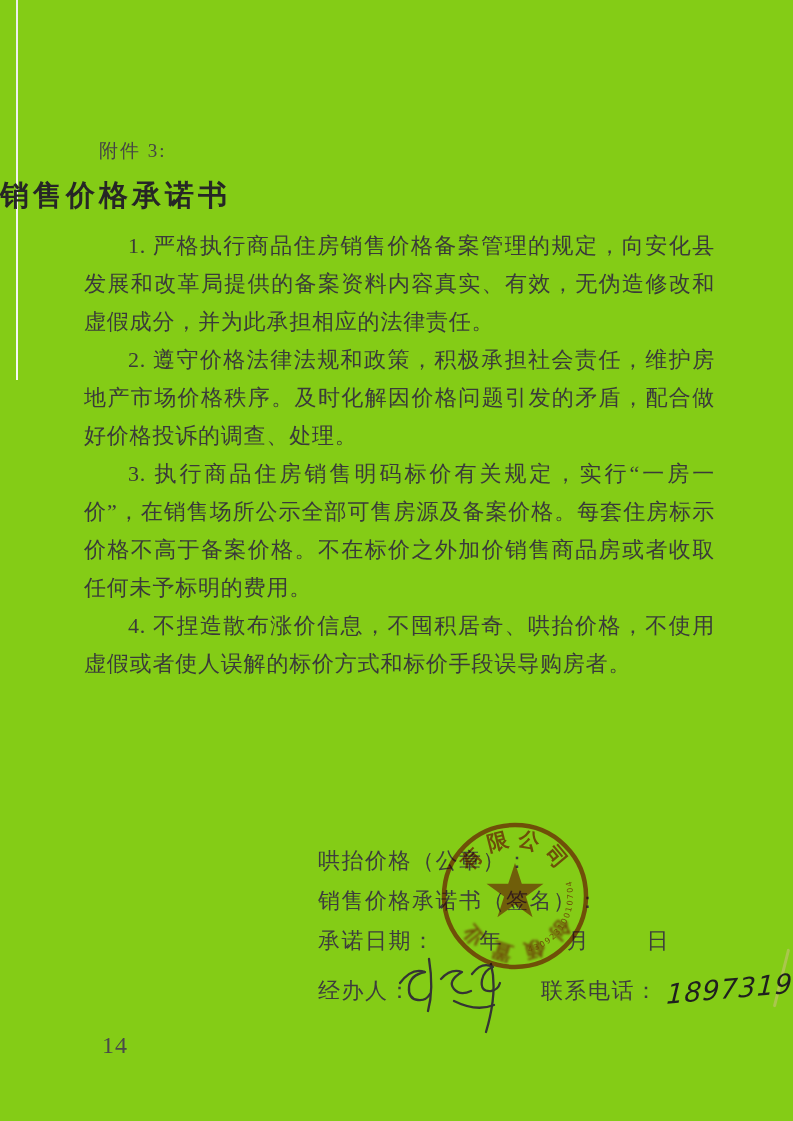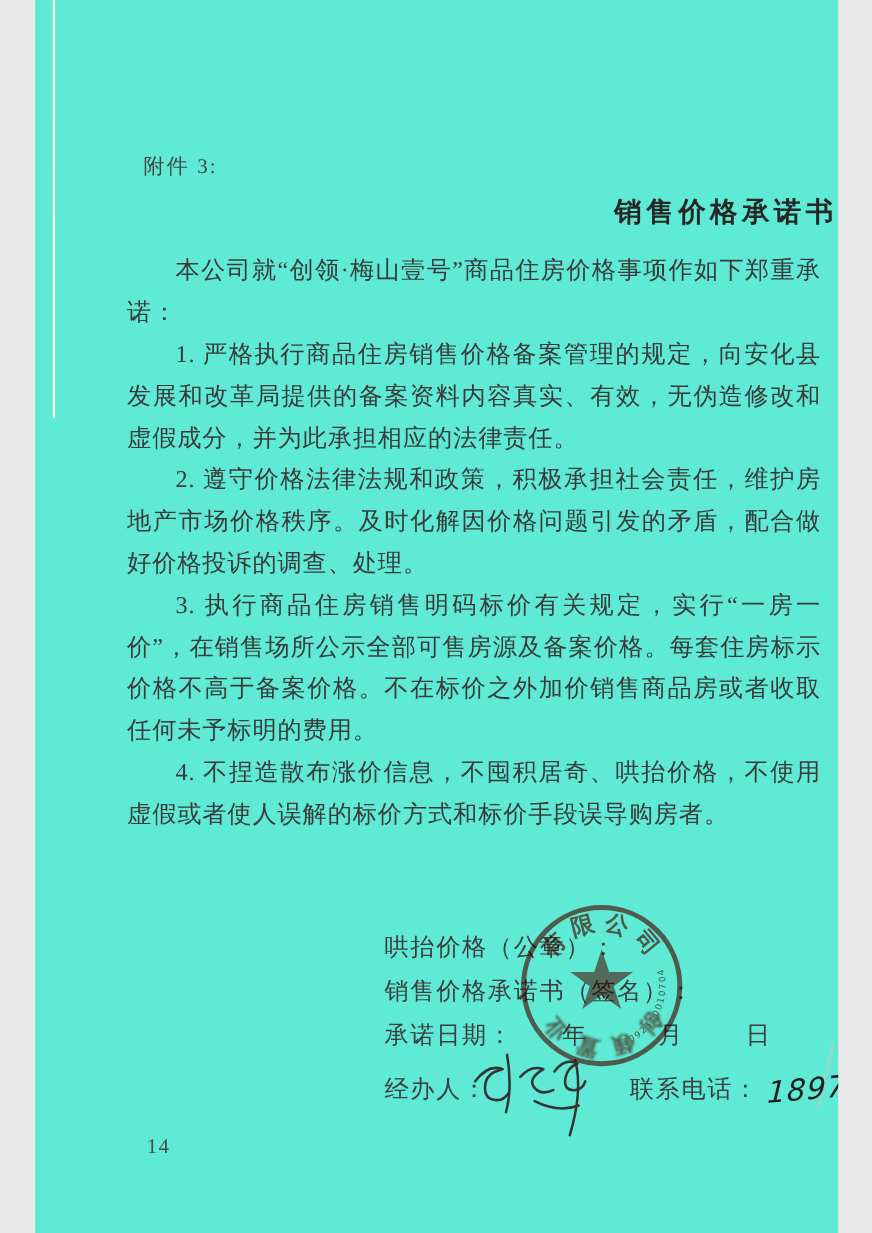--- a/index.html
+++ b/index.html
@@ -1,40 +1,40 @@
 <!DOCTYPE html>
 <html><head>
 <meta charset="utf-8">
 <style>
   html,body{margin:0;padding:0;background:#e9e9e9;}
   .page{
     position:relative;
-    width:730px;height:1121px;
+    width:793px;height:1121px;
     margin:0 auto;
-    background:#5eead4;
+    background:#84cc16;
     overflow:hidden;
     font-family:"Liberation Serif","DejaVu Serif",serif;
     color:#3a3a3a;
   }
   .scan-edge{
     position:absolute;left:16px;top:0;width:2px;height:380px;
     background:linear-gradient(#ededed,#f7f7f7);
   }
   .scan-smudge{
     position:absolute;right:10px;top:948px;width:3px;height:60px;
     background:#f2b9b4;opacity:.35;transform:rotate(14deg);border-radius:2px;
   }
   .attachment{
     position:absolute;left:99px;top:138px;
     font-size:19px;letter-spacing:2px;color:#454545;
   }
   .title{
     position:absolute;left:0;top:176px;width:100%;
-    text-align:right;margin:0;
-    font-size:25px;font-weight:700;letter-spacing:4px;color:#262626;
+    text-align:left;margin:0;
+    font-size:29px;font-weight:700;letter-spacing:4px;color:#262626;
   }
   .body-text{
     position:absolute;left:84px;top:227px;width:631px;
     font-size:22px;line-height:38px;letter-spacing:.8px;
     text-align:justify;
   }
   .body-text p{margin:0;text-indent:2em;}
   .sig-block{
     position:absolute;left:318px;top:841px;
     font-size:22px;line-height:40px;letter-spacing:1.5px;color:#3d3d3d;
@@ -65,37 +65,36 @@
   .seal .ring{fill:none;stroke:#d4574e;stroke-width:4.5;}
   .seal .star{fill:#d0574d;opacity:.88;}
   .seal .arc-text{fill:#d0554b;font-family:"Liberation Serif",serif;
     font-weight:700;font-size:21px;letter-spacing:7px;}
   .seal .arc-text-bottom{fill:#cf564c;font-family:"Liberation Serif",serif;
     font-weight:700;font-size:20px;letter-spacing:9px;}
   .seal .arc-code{fill:#d0554b;font-family:"DejaVu Sans",sans-serif;
     font-size:8px;letter-spacing:1.6px;}
   .page-number{
     position:absolute;left:102px;top:1032px;
-    font-size:19px;color:#4a4a4a;letter-spacing:1px;
+    font-size:24px;color:#4a4a4a;letter-spacing:1px;
   }
 </style>
 </head>
 <body>
 
 <div class="page">
 
   <div class="scan-edge"></div>
   <div class="scan-smudge"></div>
 
   <div class="attachment">附件 3:</div>
 
   <h1 class="title">销售价格承诺书</h1>
 
   <div class="body-text">
-    <p>本公司就“创领·梅山壹号”商品住房价格事项作如下郑重承诺：</p>
     <p>1. 严格执行商品住房销售价格备案管理的规定，向安化县发展和改革局提供的备案资料内容真实、有效，无伪造修改和虚假成分，并为此承担相应的法律责任。</p>
     <p>2. 遵守价格法律法规和政策，积极承担社会责任，维护房地产市场价格秩序。及时化解因价格问题引发的矛盾，配合做好价格投诉的调查、处理。</p>
     <p>3. 执行商品住房销售明码标价有关规定，实行“一房一价”，在销售场所公示全部可售房源及备案价格。每套住房标示价格不高于备案价格。不在标价之外加价销售商品房或者收取任何未予标明的费用。</p>
     <p>4. 不捏造散布涨价信息，不囤积居奇、哄抬价格，不使用虚假或者使人误解的标价方式和标价手段误导购房者。</p>
   </div>
 
   <div class="sig-block">
     <div class="sig-line">
       <span>哄抬价格（公章）：</span>
     </div>

